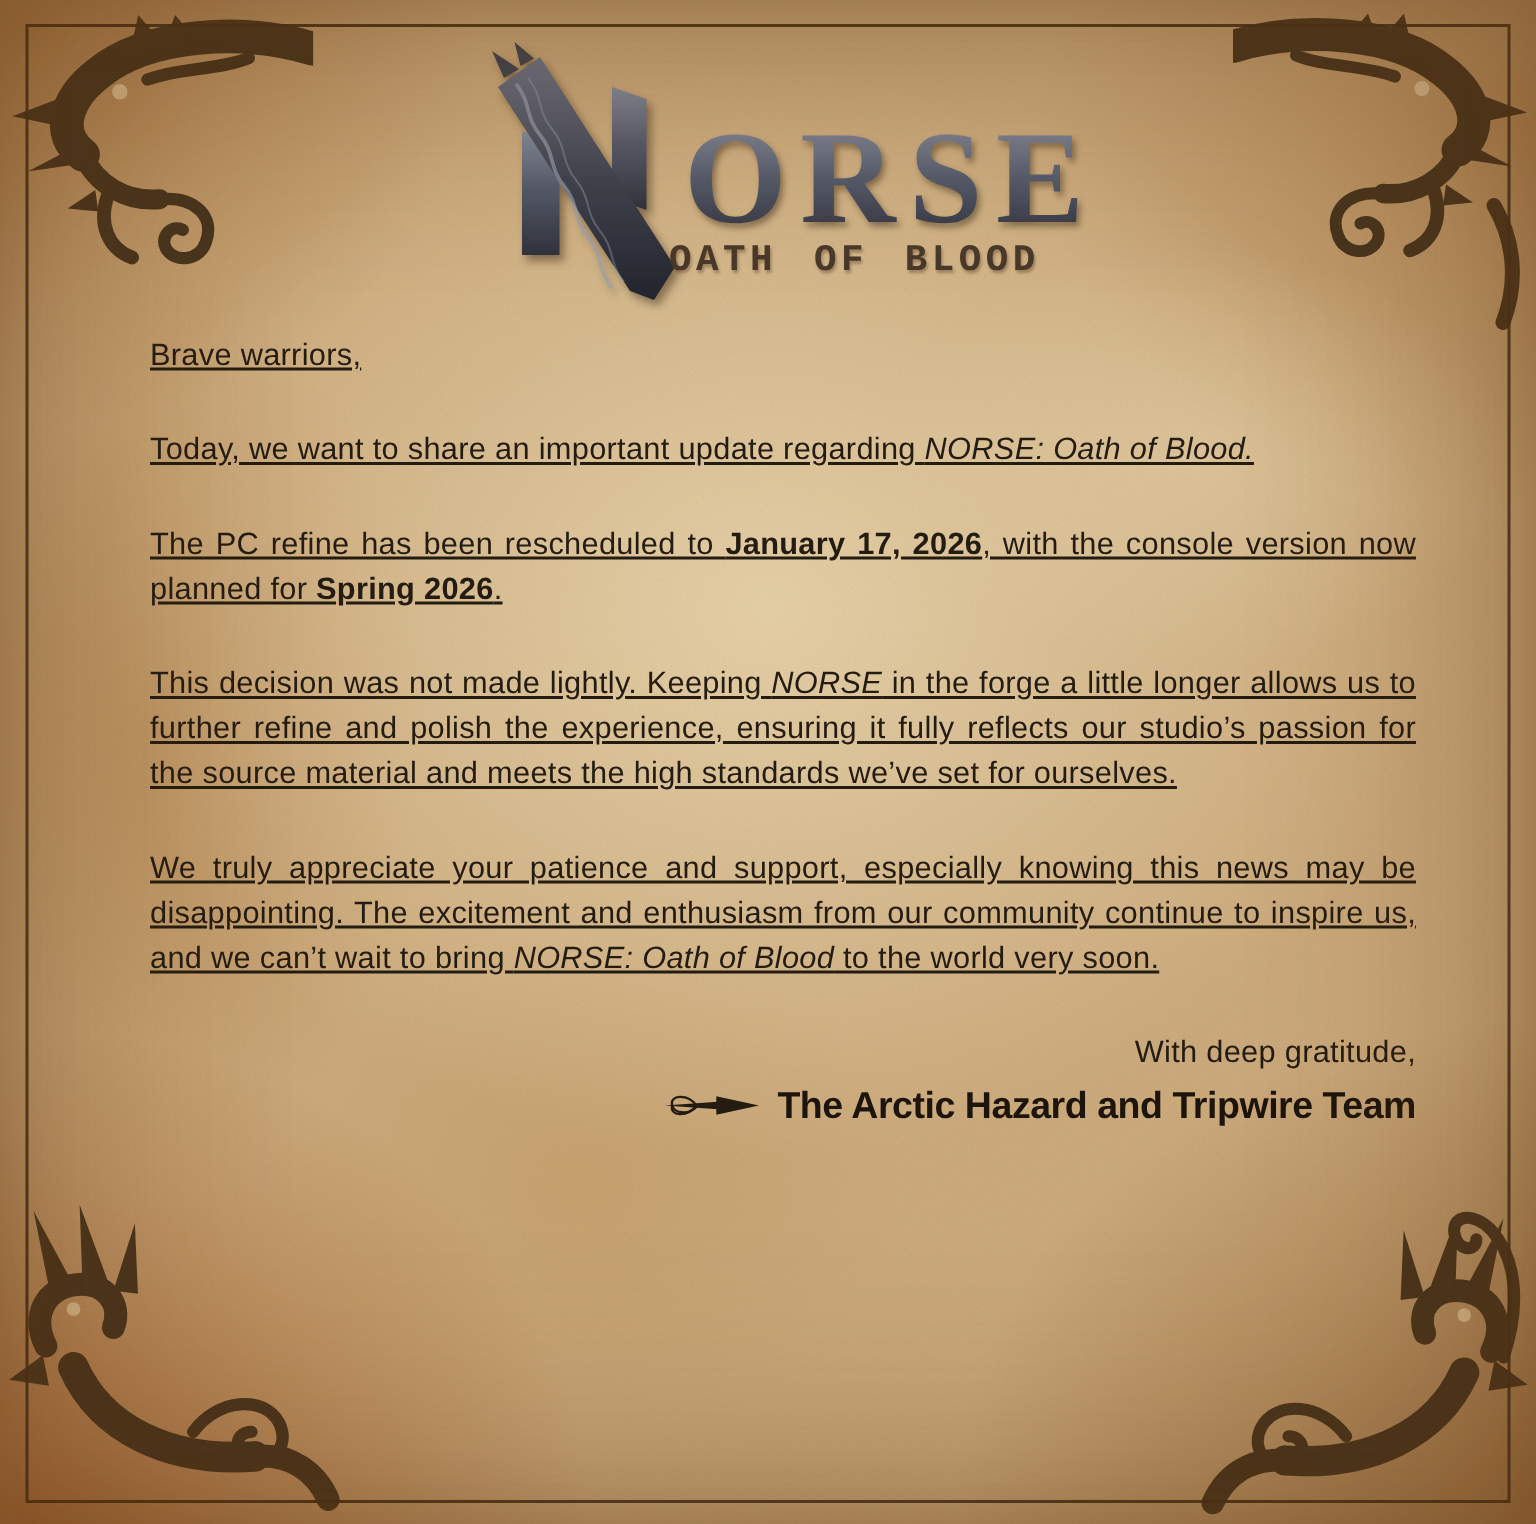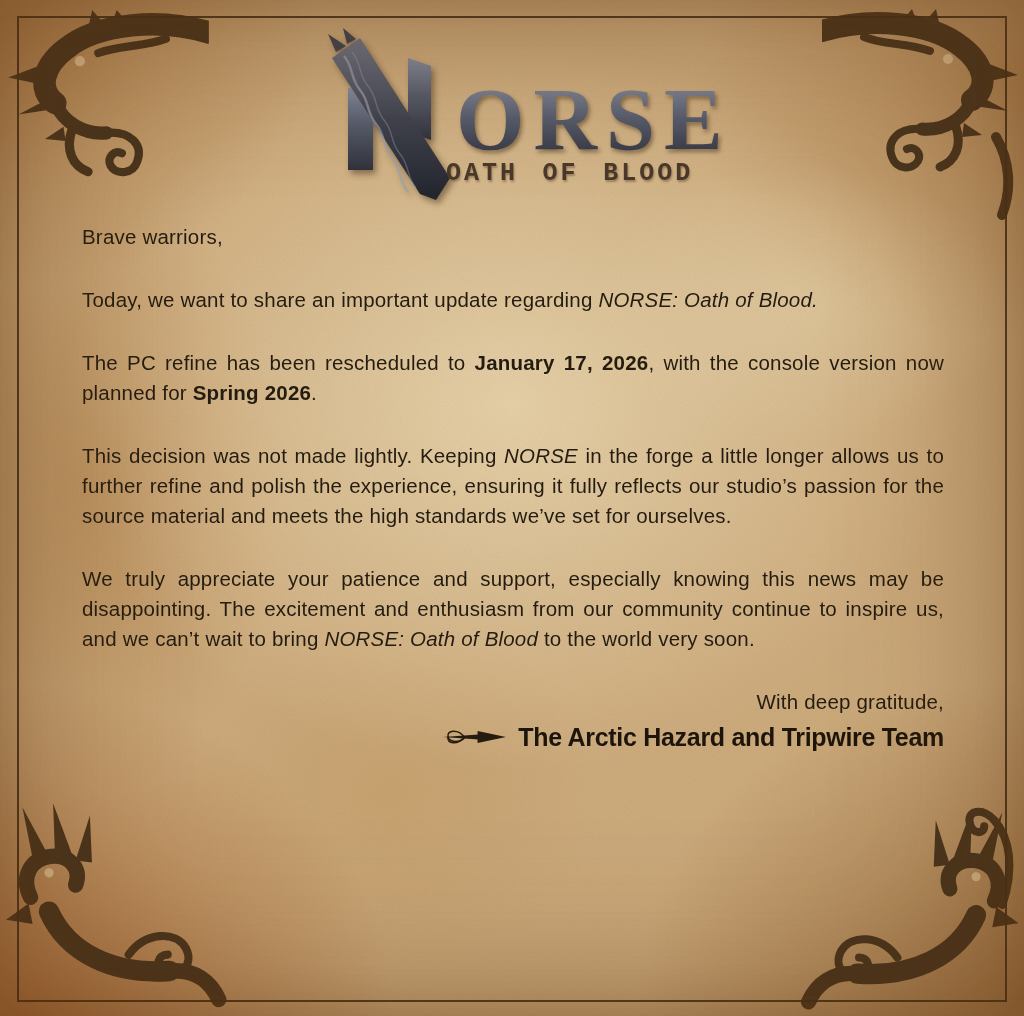--- a/index.html
+++ b/index.html
@@ -36,21 +36,21 @@
     background:linear-gradient(#8a91a2,#565c6d 48%,#2e3039);
     -webkit-background-clip:text;background-clip:text;color:transparent;
     filter:drop-shadow(2px 3px 2px rgba(42,26,8,.45));}
   .logo-sub{position:absolute;left:136px;top:124px;
     font-family:Liberation Mono, monospace;font-variant:small-caps;font-weight:700;
     font-size:36px;letter-spacing:3px;color:#4a392a;text-shadow:1px 2px 2px rgba(60,38,14,.35);}
 
   
   .letter{position:absolute;left:82px;top:222px;width:862px;color:#241c10;
     font-size:20.5px;line-height:30px;letter-spacing:.2px;}
-  .letter p{margin:0 0 33px 0;}
+  .letter p{margin:0 0 33px 18px;text-decoration:underline;}
   .para.justify{text-align:justify;}
   .it{font-style:italic;}
   .bd{font-weight:700;}
   .signature{margin-top:32px;text-align:right;color:#241c10;}
   .team-row{display:flex;justify-content:flex-end;align-items:center;gap:10px;margin-top:5px;}
   .team-name{font-weight:700;font-size:25px;letter-spacing:-.3px;color:#1d150b;}
 </style>
 </head>
 <body>
 

